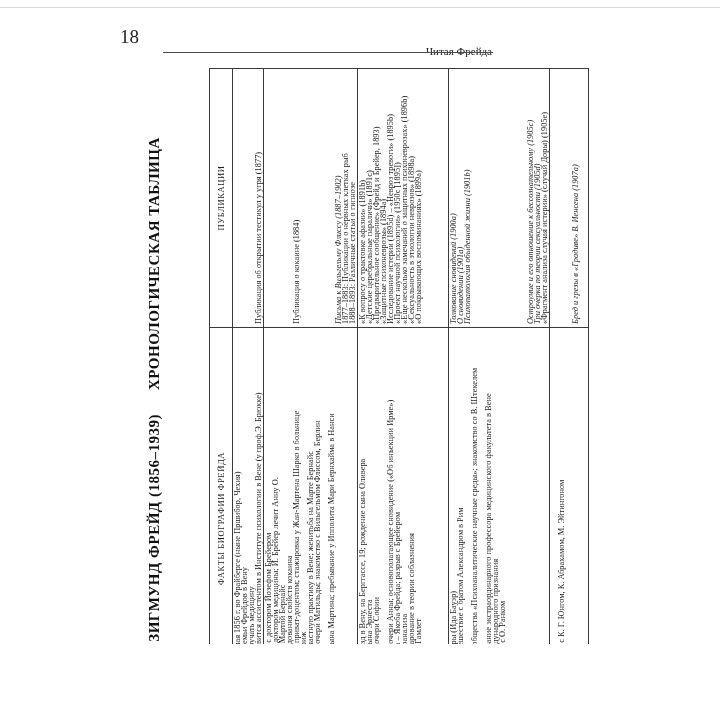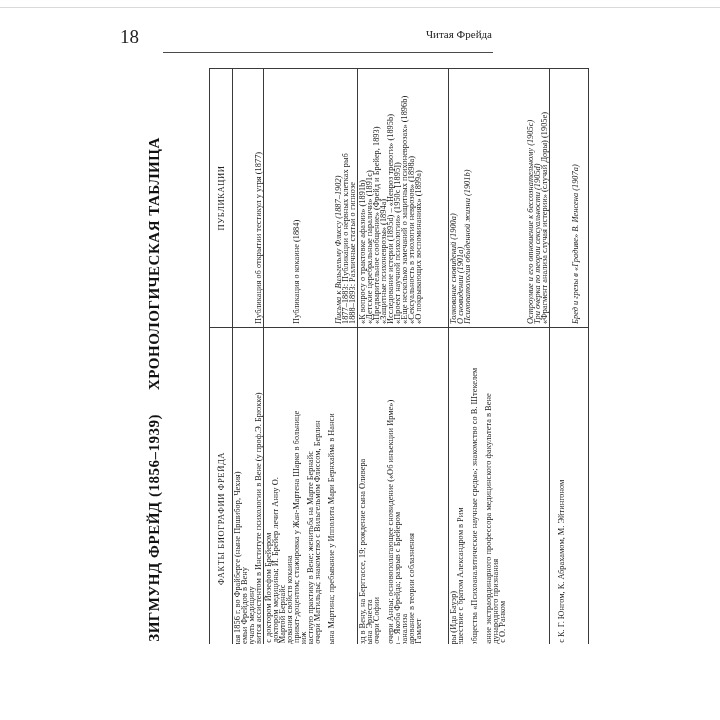--- a/index.html
+++ b/index.html
@@ -3,21 +3,21 @@
 <meta charset="utf-8">
 <style>
   html,body{margin:0;padding:0;background:#ffffff;}
   #viewport{position:relative;width:720px;height:644px;overflow:hidden;background:#ffffff;
             font-family:"Liberation Serif", serif;color:#1c1c1c;}
   .scan-edge{position:absolute;left:0;top:7px;width:720px;height:1px;background:#d9d9d9;}
 
   
   .pagehead{position:absolute;left:0;top:0;width:720px;height:60px;}
   .folio{position:absolute;left:120px;top:26px;font-size:19px;color:#222;}
-  .running{position:absolute;left:0;top:28px;width:492px;text-align:right;font-size:11px;color:#222;}
+  .running{position:absolute;left:0;top:45px;width:492px;text-align:right;font-size:11px;color:#222;}
   .rule{position:absolute;left:163px;top:52px;width:330px;height:1px;background:#4a4a4a;}
 
   
   .landscape{position:absolute;left:0;top:710px;width:641px;height:583px;
              transform:rotate(-90deg);transform-origin:0 0;}
   .ls-title{position:absolute;left:0;top:146px;width:641px;text-align:center;
             font-weight:bold;font-size:15px;letter-spacing:.5px;white-space:nowrap;color:#111;}
   .ls-title .gap{margin-left:24px;}
 
   table.chrono{position:absolute;left:0;top:209px;width:641px;border-collapse:collapse;

